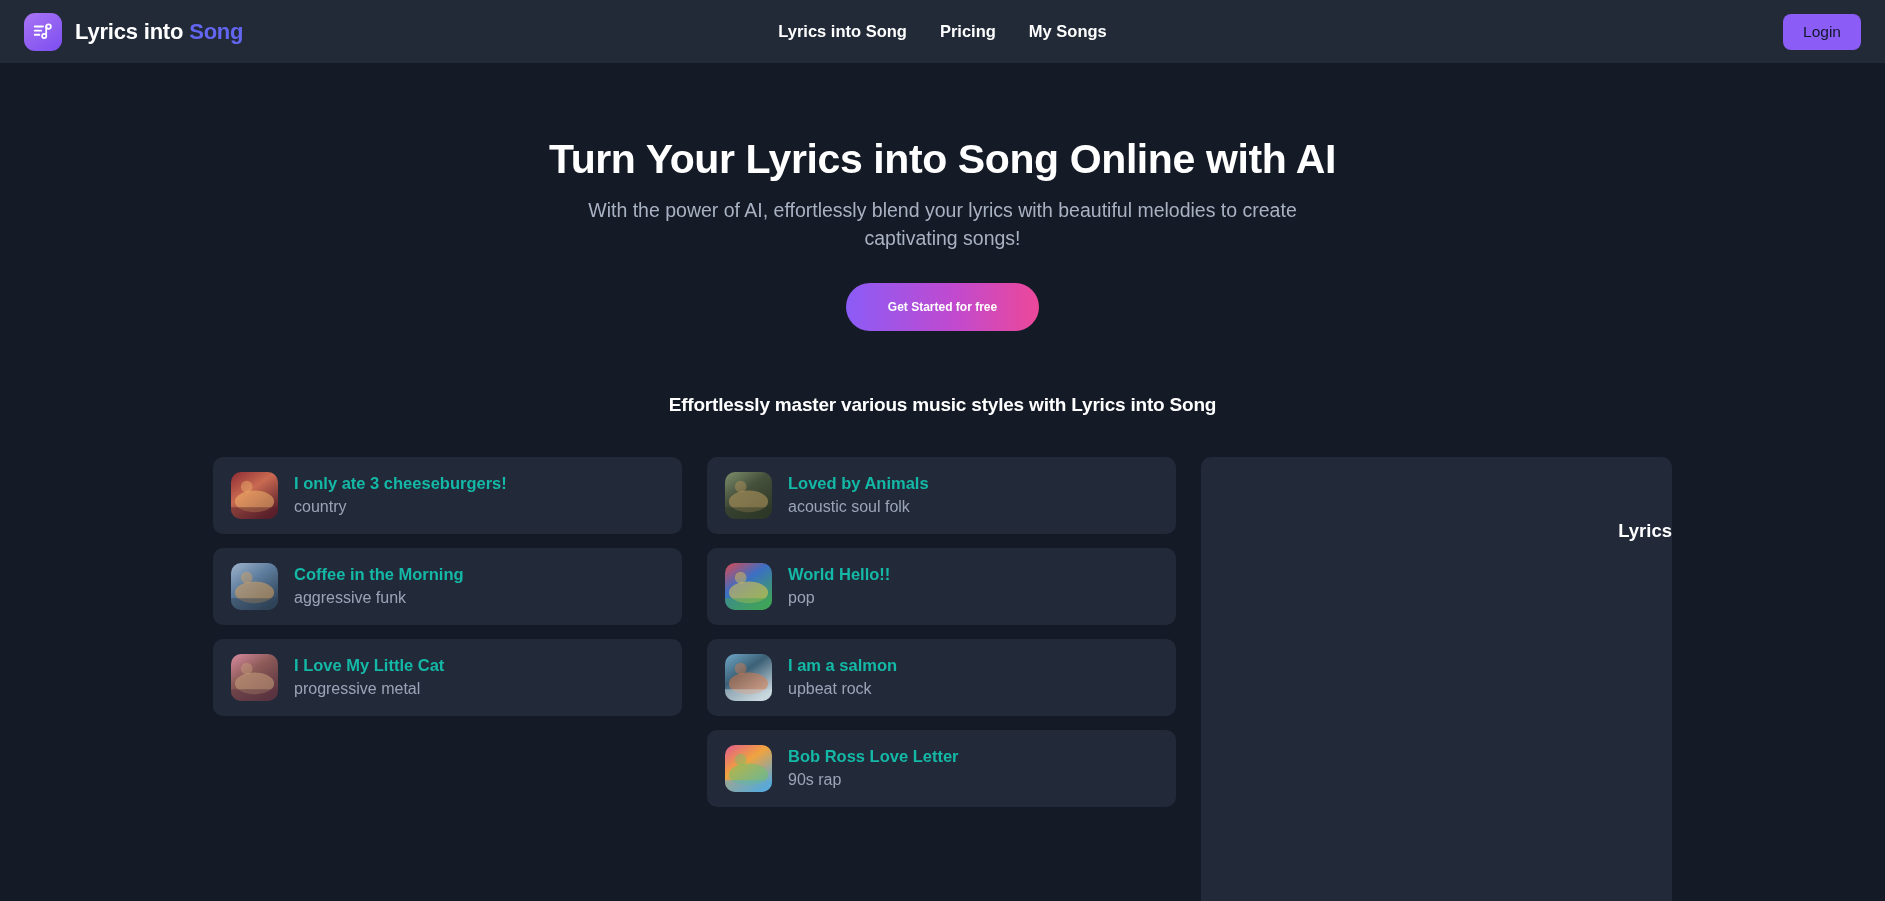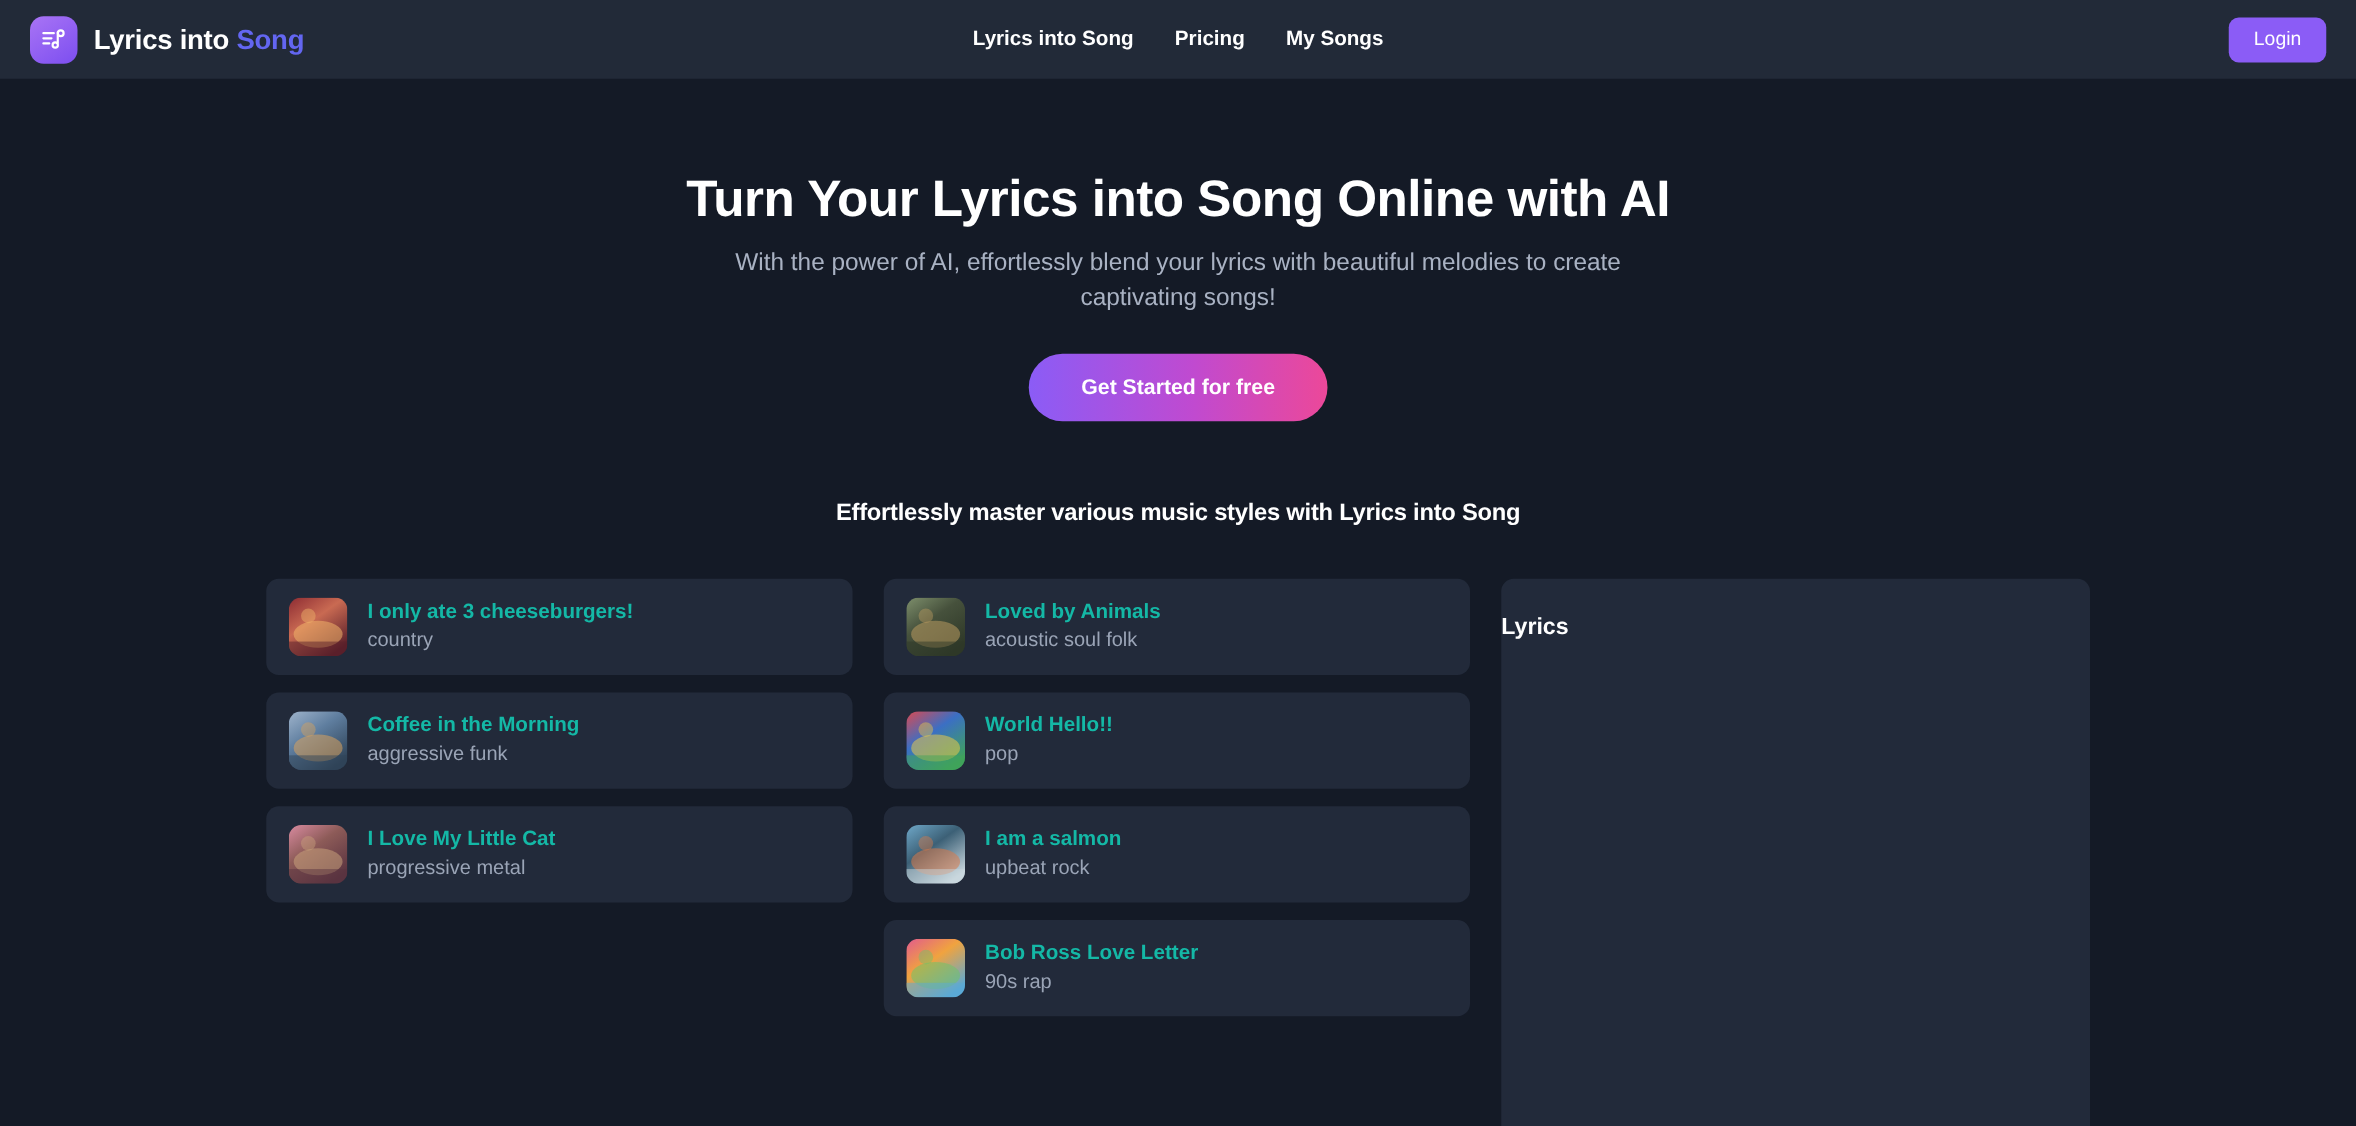--- a/index.html
+++ b/index.html
@@ -70,21 +70,21 @@
     color: #ffffff;
     text-decoration: none;
     white-space: nowrap;
     cursor: pointer;
   }
 
   .login-button {
     position: absolute;
     right: 24px;
     background: #8b5cf6;
-    color: #ffffff;
+    color: #0f172a;
     border: none;
     border-radius: 8px;
     font-family: inherit;
     font-size: 15.5px;
     padding: 9px 20px;
     cursor: pointer;
     white-space: nowrap;
   }
 
   
@@ -115,21 +115,21 @@
     display: flex;
     justify-content: center;
   }
 
   .cta-button {
     background: linear-gradient(90deg, #8b5cf6 0%, #c04ad0 55%, #ec4899 100%);
     color: #ffffff;
     border: none;
     border-radius: 999px;
     font-family: inherit;
-    font-size: 17px;
+    font-size: 12px;
     font-weight: bold;
     padding: 17px 42px;
     cursor: pointer;
     white-space: nowrap;
   }
 
   
   .section-title {
     margin-top: 63px;
     text-align: center;
@@ -202,24 +202,25 @@
   
   .lyrics-panel {
     flex: 1;
     background: #222a3a;
     border-radius: 10px;
     height: 467px;
     padding-top: 27px;
   }
 
   .lyrics-heading {
-    text-align: left;
+    text-align: right;
     font-size: 18.5px;
     font-weight: bold;
     color: #ffffff;
+    margin-top: 36px;
   }
 
   .lyrics-body {
     height: 100%;
   }
 </style>
 </head>
 <body>
 
 <header class="header">

